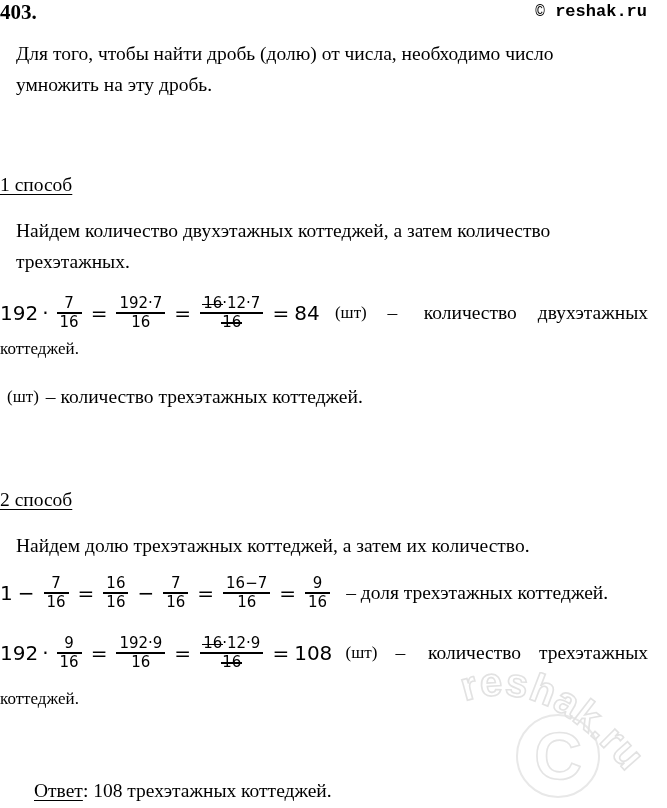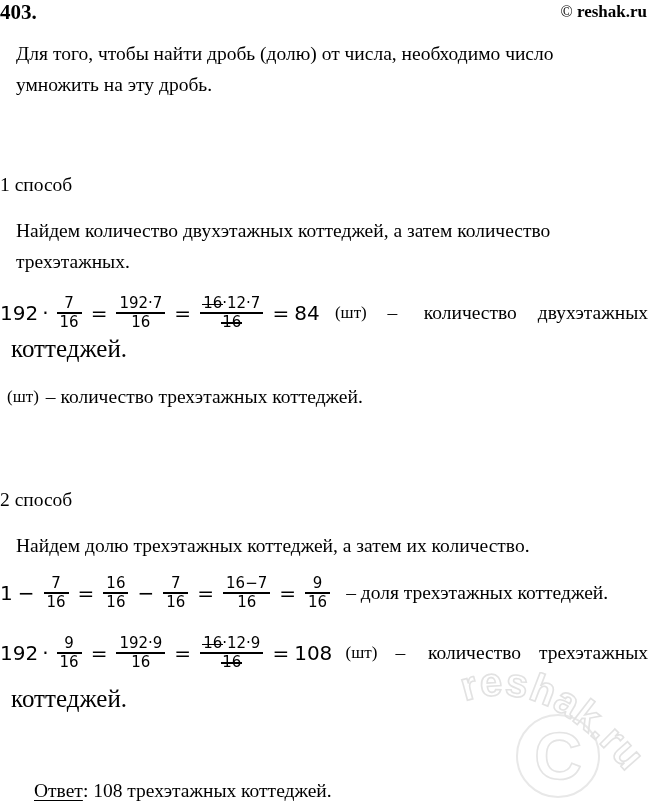--- a/index.html
+++ b/index.html
@@ -38,20 +38,21 @@
     font-weight: bold;
     letter-spacing: 0px;
   }
   .site-credit {
     position: absolute;
     right: 2px;
     top: 2px;
     font-size: 17px;
     font-weight: bold;
     white-space: nowrap;
+    font-family: Liberation Mono, monospace;
   }
   .site-credit .copy-mark {
     font-weight: normal;
     font-size: 16px;
   }
 
   
   .para {
     position: absolute;
     left: 16px;
@@ -66,20 +67,21 @@
   }
   .para .l2 { display: block; }
 
   .section-title {
     position: absolute;
     left: 0px;
     font-size: 19.5px;
     line-height: 26px;
   }
   .section-title span.u {
+    text-decoration: underline;
     text-underline-offset: 3px;
   }
 
   .answer {
     position: absolute;
     left: 0px;
     font-size: 19.5px;
     line-height: 26px;
     white-space: nowrap;
   }
@@ -145,23 +147,23 @@
   .tail {
     font-family: "Liberation Serif", "DejaVu Serif", serif;
     font-size: 19.5px;
   }
   .unit {
     font-family: "Liberation Serif", "DejaVu Serif", serif;
     font-size: 17px;
   }
   .contline {
     position: absolute;
-    left: 11px;
+    left: 0px;
     font-family: "Liberation Serif", "DejaVu Serif", serif;
-    font-size: 25px;
+    font-size: 17px;
     line-height: 26px;
     white-space: nowrap;
   }
   .spread {
     display: inline-block;
     width: 22px;
   }
   .spread.wide { width: 30px; }
   .spread.xwide { width: 38px; }
 

